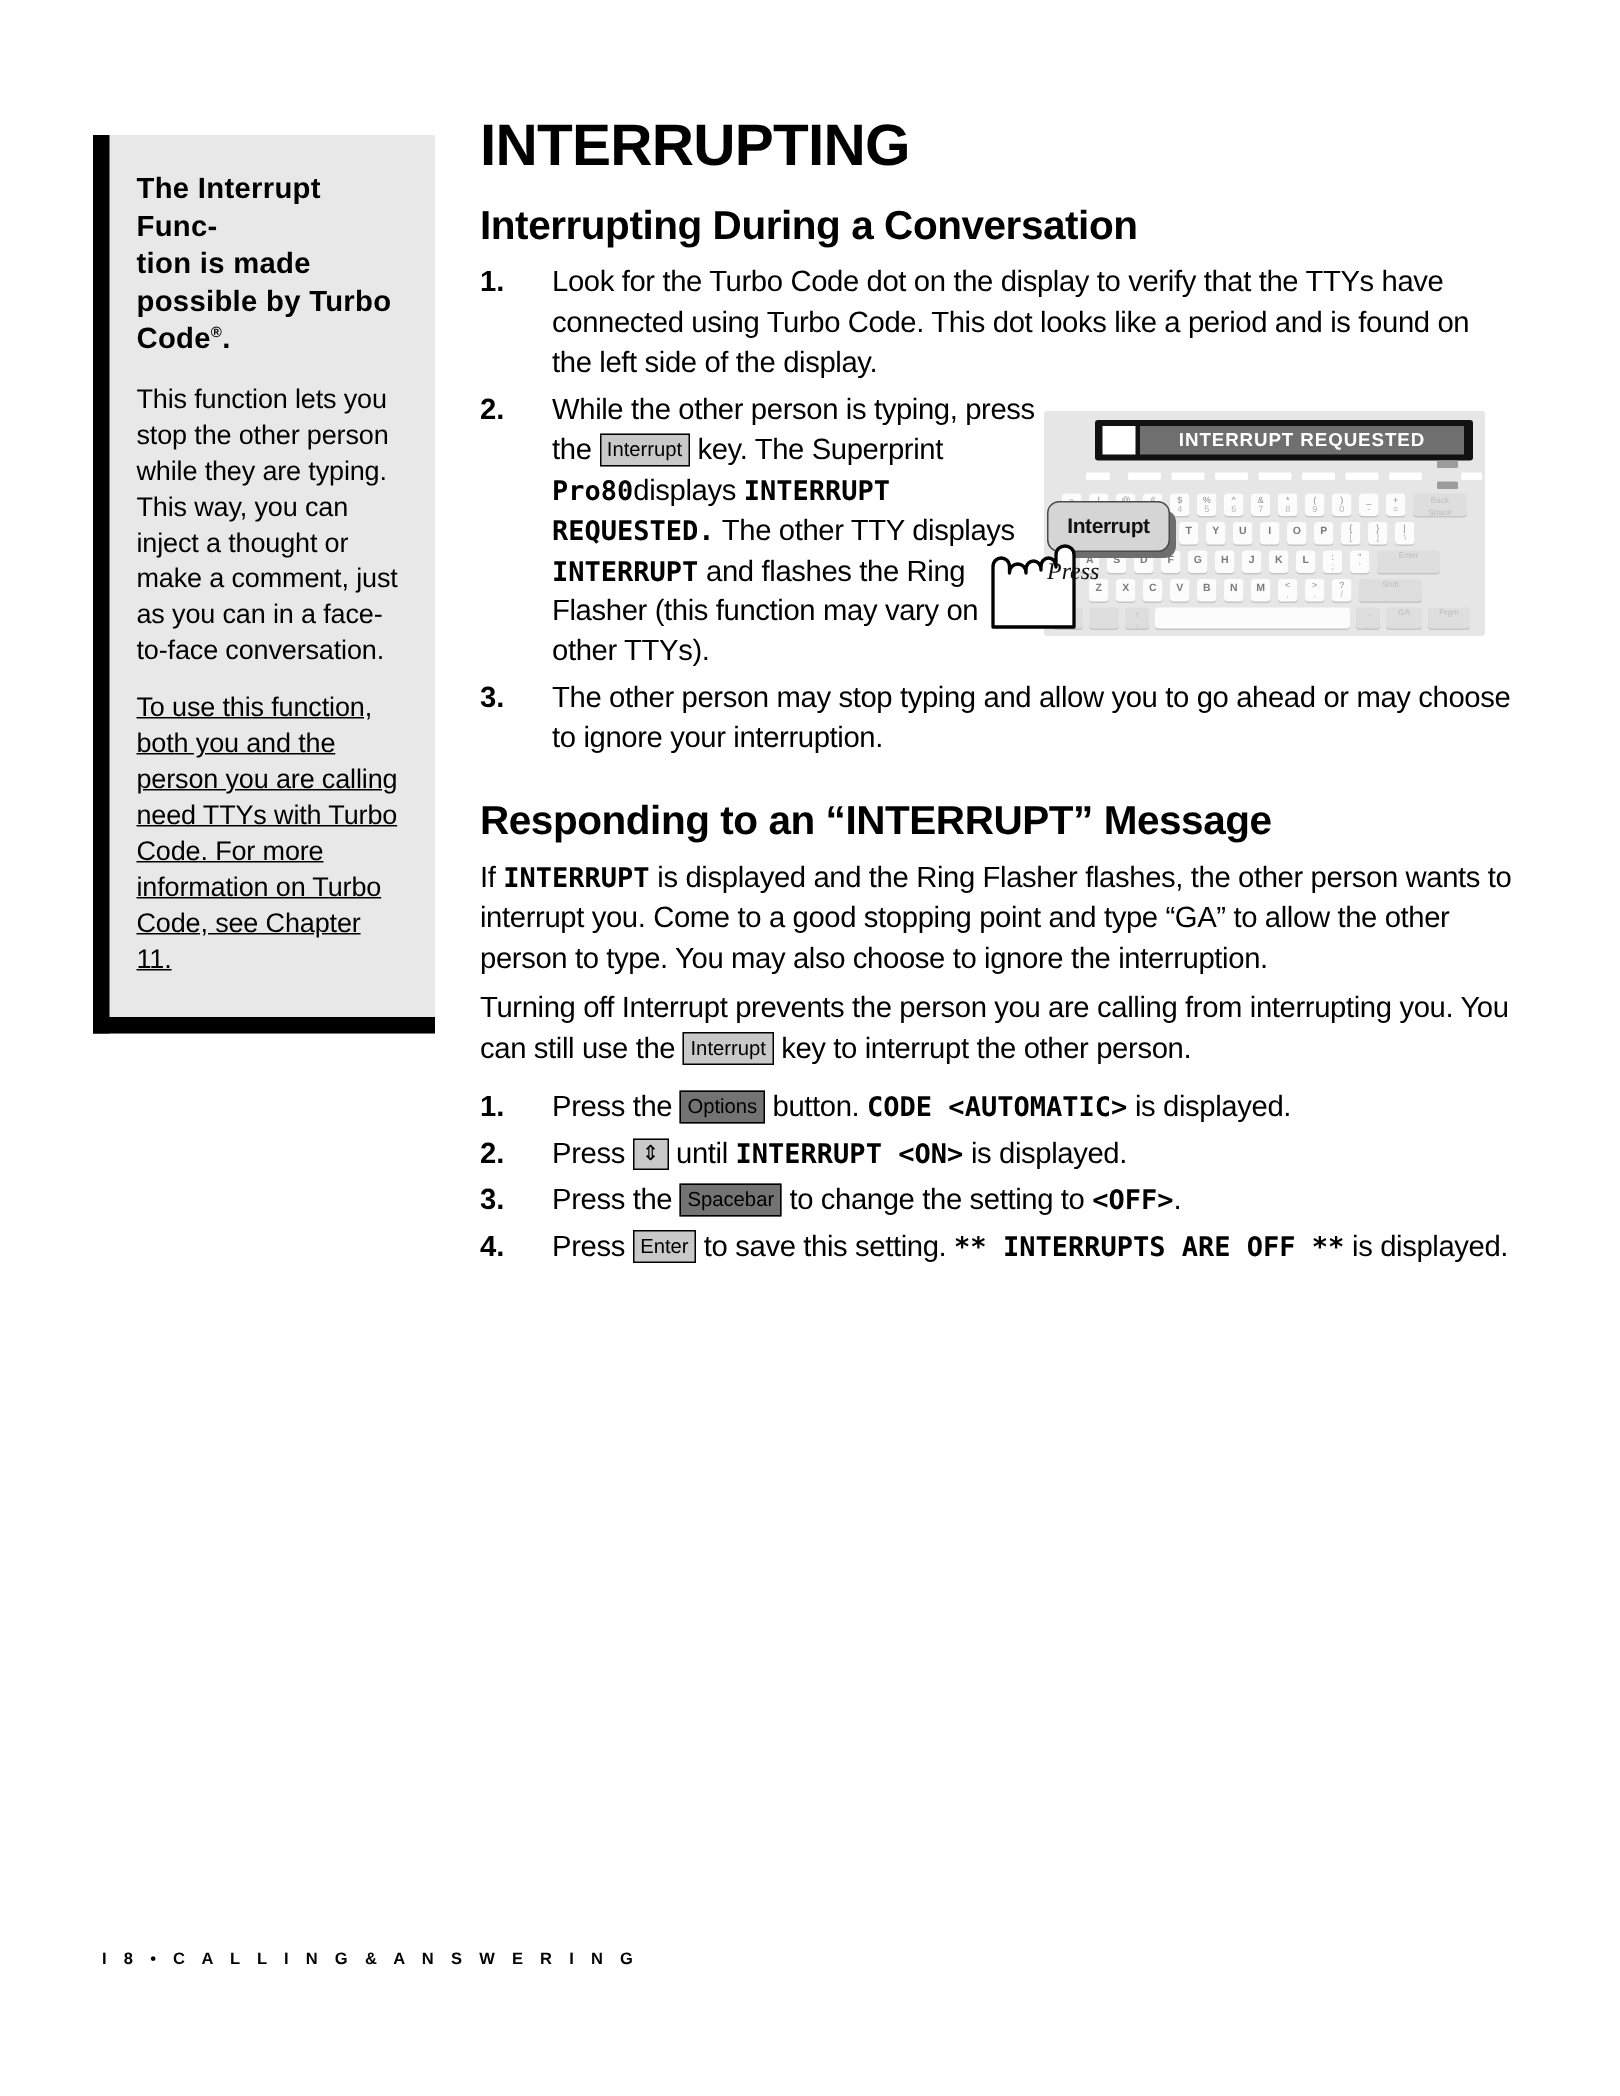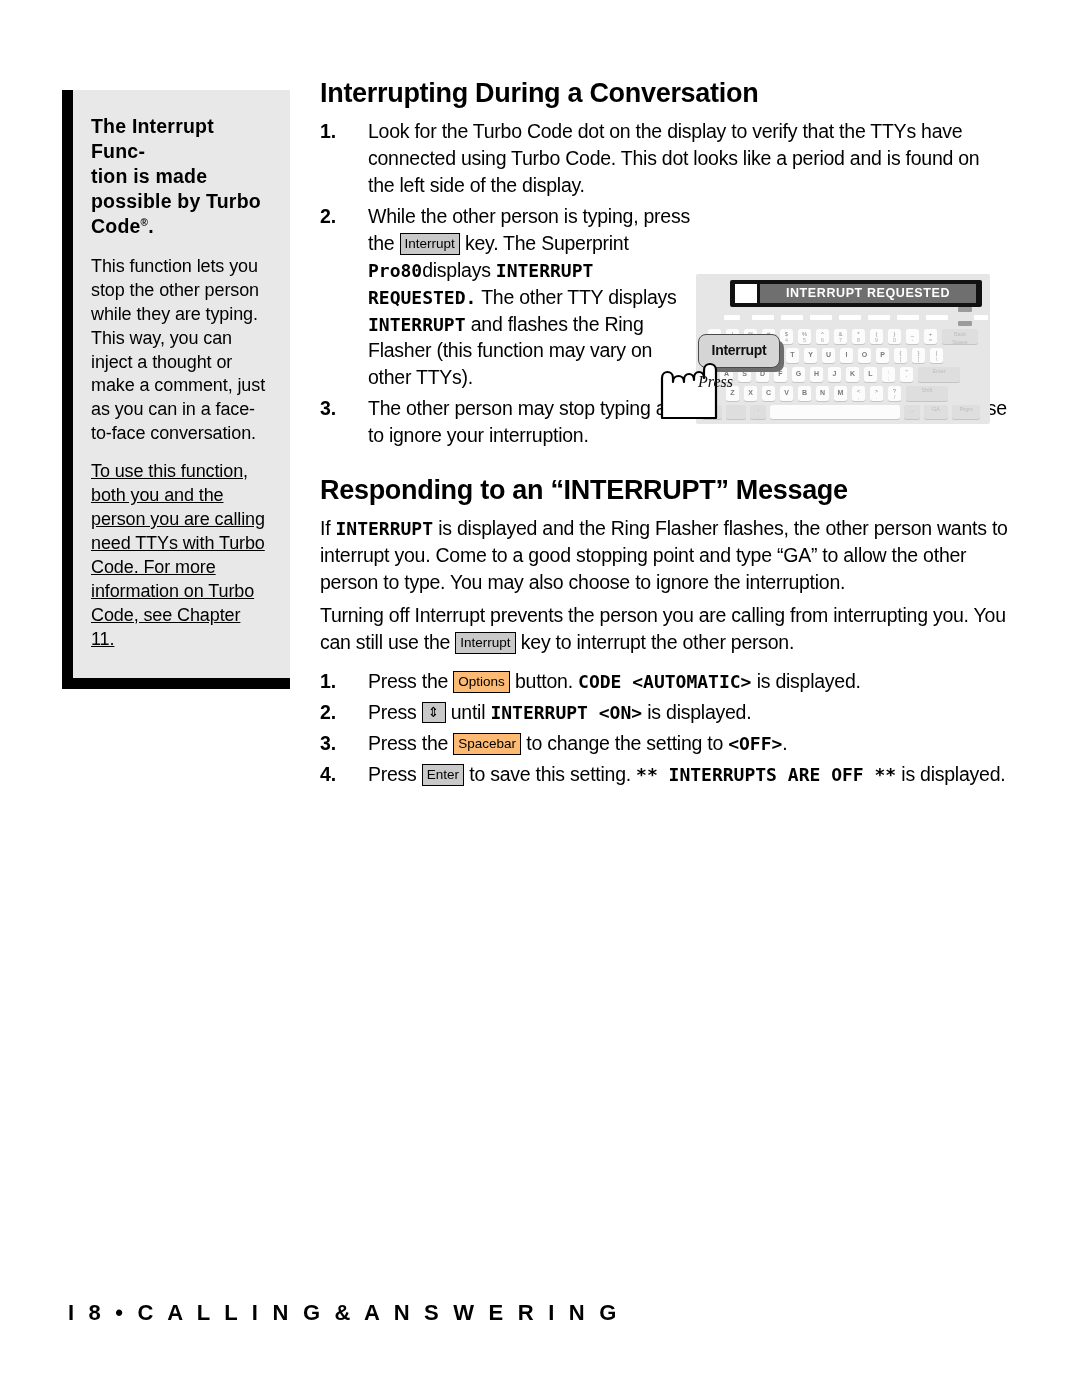--- a/index.html
+++ b/index.html
@@ -112,21 +112,21 @@
     display: inline-block;
     border: 1.5px solid #000;
     background: #c9c9c9;
     font-size: 13.5px;
     line-height: 1;
     padding: 3px 4px 4px 4px;
     vertical-align: 2px;
     letter-spacing: 0px;
     white-space: nowrap;
   }
-  .keycap.white { background: #fdba74; }
+  .keycap.white { background: #737373; }
   .keycap.arrow {
     font-size: 14px;
     padding: 2px 5px 3px 5px;
     font-family: "DejaVu Sans", sans-serif;
   }
 
   
   #keyboard-figure {
     position: absolute;
     left: 690px;
@@ -230,21 +230,21 @@
     font-size: 16px;
     color: #111;
     font-family: "Liberation Serif", serif;
   }
 
   
   #page-footer {
     position: absolute;
     left: 68px;
     top: 1300px;
-    font-size: 22px;
+    font-size: 11px;
     font-weight: bold;
     letter-spacing: 4.2px;
     text-align: center;
   }
 </style>
 </head>
 <body>
 
 <div id="sidebar-note">
   <div class="note-head">
@@ -252,20 +252,21 @@
     <span>tion is made</span><br>
     <span>possible by Turbo</span><br>
     <span>Code</span><sup>®</sup><span>.</span>
   </div>
   <p class="note-body">This function lets you stop the other person while they are typing. This way, you can inject a thought or make a comment, just as you can in a face-to-face conversation.</p>
   <p class="note-body">To use this function, both you and the person you are calling need TTYs with Turbo Code. For more information on Turbo Code, see Chapter 11.</p>
 </div>
 
 <div id="main-column">
 
+  <h1 id="page-title">INTERRUPTING</h1>
 
   <h2 class="section-heading">Interrupting During a Conversation</h2>
 
   <div class="numlist">
 
     <div class="numrow">
       <div class="num">1.</div>
       <div class="txt">Look for the Turbo Code dot on the display to verify that the TTYs have connected using Turbo Code. This dot looks like a period and is found on the left side of the display.</div>
     </div>
 

